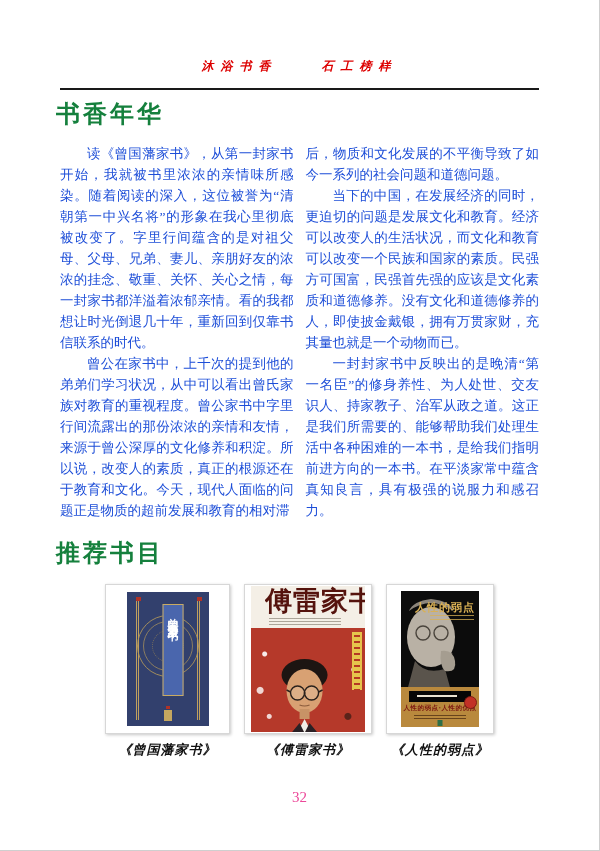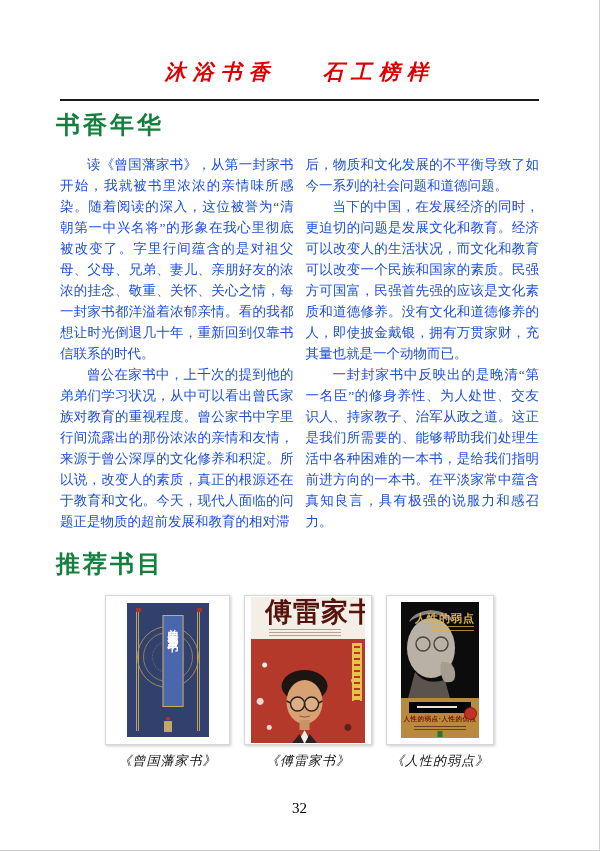--- a/index.html
+++ b/index.html
@@ -5,21 +5,21 @@
   * { box-sizing: border-box; }
   html, body { margin: 0; padding: 0; background: #fff; }
   .page {
     width: 600px; height: 851px; position: relative; background: #fff;
     border-right: 1px solid #cfcfcf; border-bottom: 1px solid #cfcfcf;
     font-family: "Liberation Serif", serif; color: #111; overflow: hidden;
   }
   
   .header-title {
     padding-top: 58px; text-align: center;
-    font-weight: bold; font-style: italic; font-size: 21px;
+    font-weight: bold; font-style: italic; font-size: 12px;
     color: #dd0000; letter-spacing: 7px;
   }
   .header-title .part2 { margin-left: 34px; }
   .rule { height: 2px; background: #191919; margin: 13px 60px 0 60px; }
   
   .h-big {
     margin: 8px 0 0 56px; font-family: "DejaVu Sans", sans-serif;
     font-weight: bold; font-size: 24px; letter-spacing: 3px; color: #15803d;
   }
   .h-big2 { margin-top: 16px; }
@@ -34,21 +34,21 @@
   
   .books { display: flex; justify-content: center; align-items: flex-start; gap: 14px; margin-top: 15px; }
   .book { display: flex; flex-direction: column; align-items: center; }
   .book-card {
     background: #fff; border: 1px solid #d7d7d7; box-shadow: 1px 1px 3px rgba(0,0,0,.22);
     display: flex; align-items: center; justify-content: center;
   }
   .card1 { width: 125px; height: 150px; }
   .card2 { width: 128px; height: 150px; }
   .card3 { width: 108px; height: 150px; }
-  .book-caption { margin-top: 7px; font-size: 13px; font-weight: normal; font-style: italic; letter-spacing: 1px; }
+  .book-caption { margin-top: 7px; font-size: 13px; font-weight: bold; font-style: italic; letter-spacing: 1px; }
   
   .cover1 { position: relative; width: 82px; height: 134px; background: #32406d; overflow: hidden; }
   .c1-line { position: absolute; top: 6px; bottom: 6px; width: 3px; border-left: 1px solid #c0a05e; border-right: 1px solid #c0a05e; }
   .c1-line.left { left: 9px; } .c1-line.right { right: 9px; }
   .c1-line::before { content:""; position: absolute; top: -1px; left: -1px; width: 5px; height: 4px; background: #b03226; }
   .c1-circle { position: absolute; left: 50%; top: 40%; width: 62px; height: 62px; transform: translate(-50%,-50%);
     border: 1px solid #b headersa; border: 1px solid #b59a5a; border-radius: 50%; opacity: .85; }
   .c1-circle::before { content:""; position: absolute; inset: 5px; border: 1px solid #b59a5a; border-radius: 50%; opacity: .8; }
   .c1-circle::after { content:""; position: absolute; inset: 14px; border: 1px dotted #a98f52; border-radius: 50%; opacity: .7; }
   .c1-strip { position: absolute; left: 50%; top: 12px; transform: translateX(-26%); width: 21px; height: 92px;
@@ -86,21 +86,21 @@
   .c3-blackbox { margin: 4px auto 0 auto; width: 62px; height: 11px; background: #060606; position: relative; }
   .c3-blackbox::after { content:""; position: absolute; left: 8px; top: 4px; width: 40px; height: 2px; background: #e9e2d2; }
   .c3-bandtext { margin-top: 2px; text-align: center; font-size: 6.5px; color: #7a1410; font-weight: bold;
     font-family: "DejaVu Sans", sans-serif; letter-spacing: .5px; }
   .c3-tiny { margin: 2px auto 0 auto; width: 52px; height: 6px;
     background: repeating-linear-gradient(to bottom, rgba(60,30,10,.65) 0 1px, transparent 1px 3px); }
   .c3-badge { position: absolute; right: 2px; bottom: 18px; width: 13px; height: 13px; border-radius: 50%;
     background: #c23126; border: 1px solid #7e1d15; }
   .c3-mark { position: absolute; bottom: 1px; left: 50%; transform: translateX(-50%); width: 5px; height: 6px; background: #2e6e46; }
   
-  .page-num { text-align: center; margin-top: 30px; font-size: 15px; color: #000000; }
+  .page-num { text-align: center; margin-top: 30px; font-size: 15px; color: #ec4899; }
 </style>
 </head>
 <body>
 
 <div class="page">
 
   <div class="header-title">
     <span class="part1">沐浴书香</span>
     <span class="part2">石工榜样</span>
   </div>

